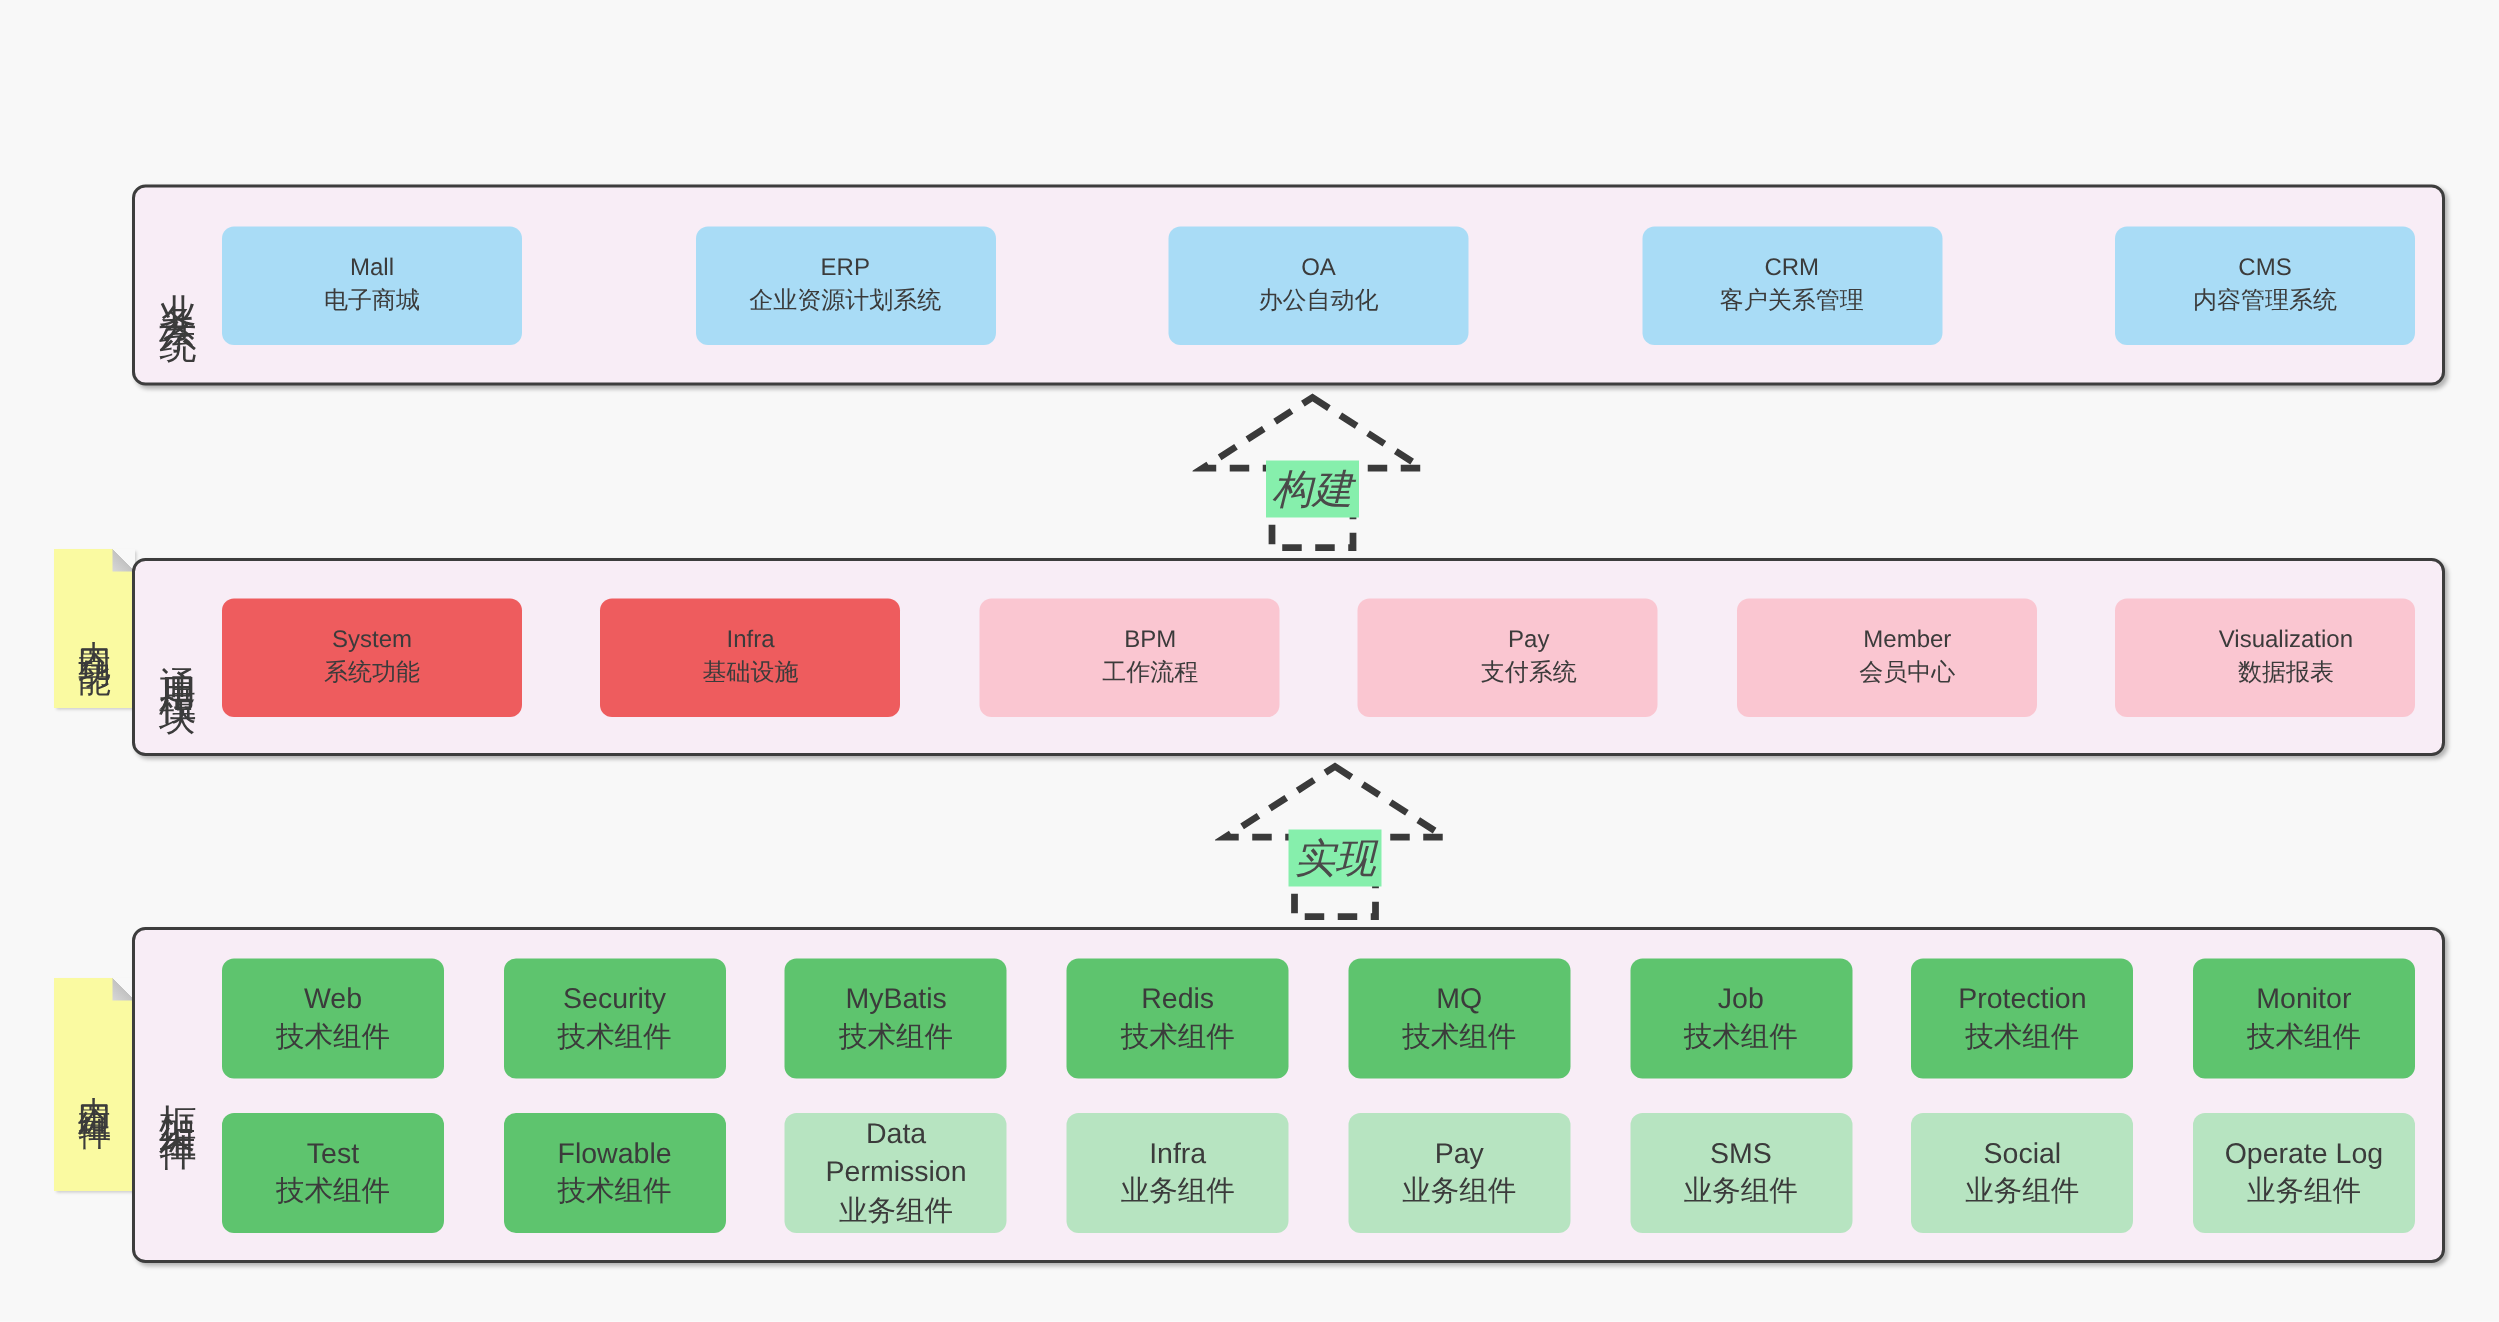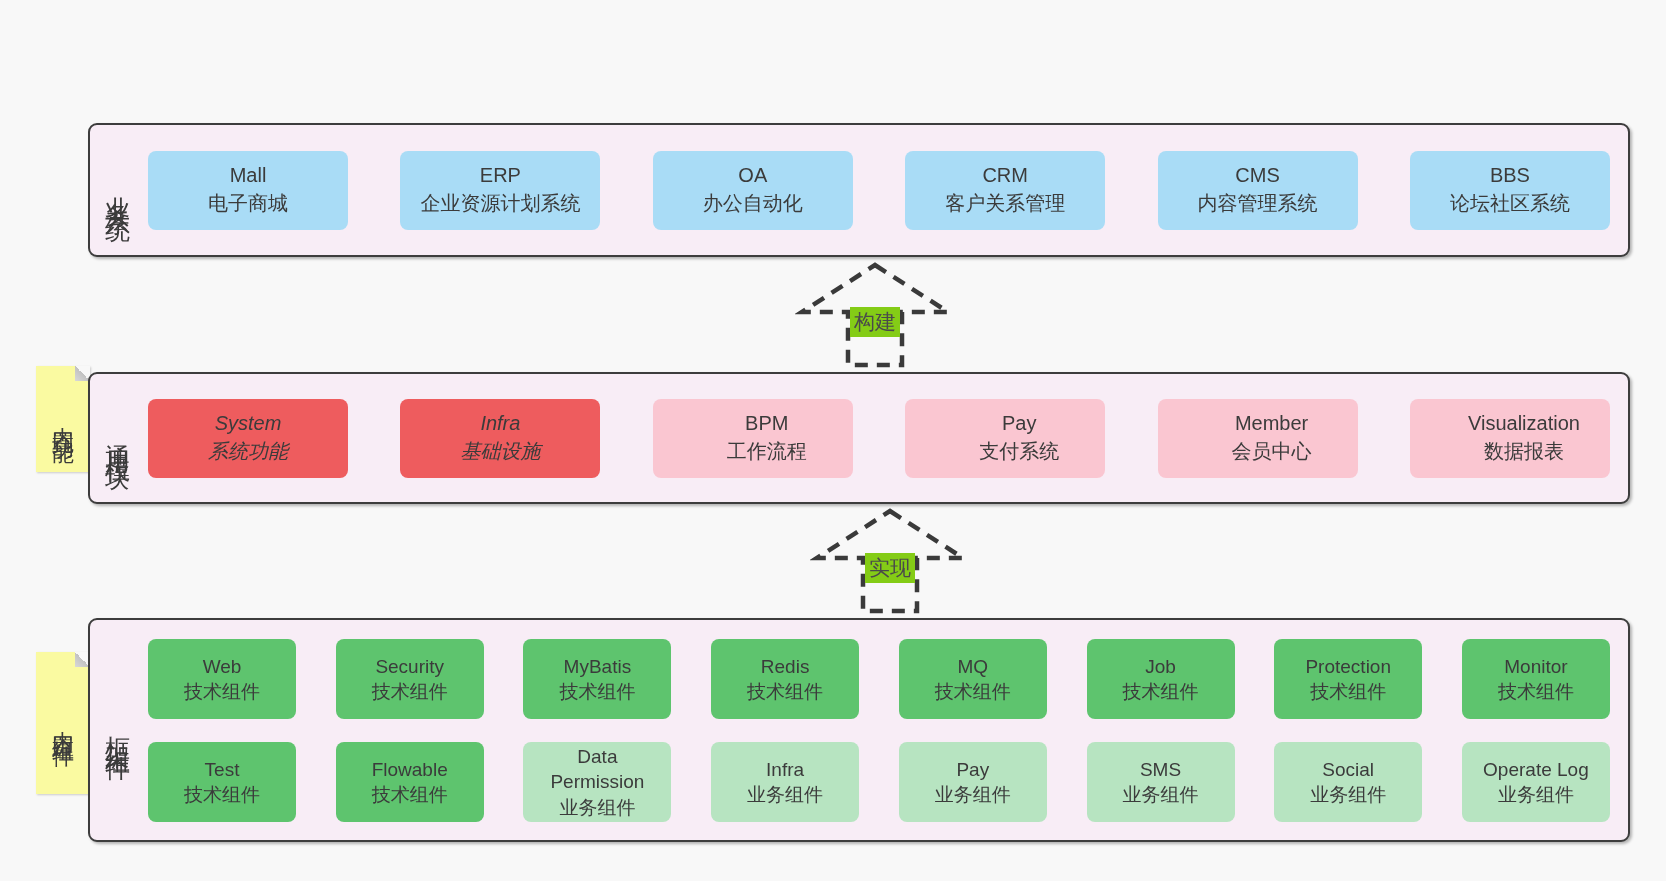--- a/index.html
+++ b/index.html
@@ -31,25 +31,25 @@
   .boxes-col .row {
     display:flex; justify-content:space-between;
   }
   .boxes-col .row-1 { margin-top:19px;justify-content:space-between; }
   .boxes-col .row-2 { margin-top:23px; }
 
   .box {
     display:flex; flex-direction:column; align-items:center; justify-content:center;
     border-radius:8px; text-align:center; box-sizing:border-box; padding:2px 8px;
   }
-  .box-wide { width:200px; height:79px; font-size:20px; line-height:1.38; }
+  .box-wide { width:200px; height:79px; font-size:16px; line-height:1.38; }
   .box-sm   { width:148px; height:80px; font-size:19px; line-height:1.32; }
   .box-name { white-space:normal; }
   .blue        { background:#a9dcf6; }
-  .red         { background:#ee5c5e;font-style:italic; }
+  .red         { background:#ee5c5e; }
   .pink        { background:#fac6d1;padding-left:36px; }
   .green       { background:#5ec46e; }
   .green-light { background:#b7e4c1; }
 
   
   .sticky {
     position:absolute; left:36px; width:54px;
     background:#fafaa1; box-shadow:1px 1px 2px rgba(0,0,0,0.18);
   }
   .sticky-common    { top:366px; height:106px; }
@@ -64,22 +64,23 @@
     font-size:22px; letter-spacing:5px; line-height:1; color:#3b3b3b;
   }
 
   
   .arrow { position:absolute; width:160px; height:108px; }
   .arrow-build     { left:795px; top:261px; }
   .arrow-implement { left:810px; top:507px; }
   .arrow svg { display:block; }
   .arrow-label {
     position:absolute; left:50%; top:46px; transform:translateX(-50%);
-    background:#84cc16; padding:1px 4px; font-size:21px; color:#4a4a4a;
+    background:#86efac; padding:1px 4px; font-size:27px; color:#4a4a4a;
     white-space:nowrap;
+    font-style:italic;
   }
 </style>
 </head>
 <body>
 
 <div class="canvas">
 
   <section class="band band-business">
     <div class="band-label">业务系统</div>
     <div class="boxes-row">
@@ -95,24 +96,20 @@
         <div class="box-name">OA</div>
         <div class="box-desc">办公自动化</div>
       </div>
       <div class="box box-wide blue">
         <div class="box-name">CRM</div>
         <div class="box-desc">客户关系管理</div>
       </div>
       <div class="box box-wide blue">
         <div class="box-name">CMS</div>
         <div class="box-desc">内容管理系统</div>
-      </div>
-      <div class="box box-wide blue">
-        <div class="box-name">BBS</div>
-        <div class="box-desc">论坛社区系统</div>
       </div>
     </div>
   </section>
 
   <div class="arrow arrow-build">
     <svg width="160" height="108" viewBox="0 0 160 108">
       <polygon points="80,4 153,51 107,51 107,104 53,104 53,51 7,51" fill="none" stroke="#3a3a3a" stroke-width="4.5" stroke-dasharray="13 9"></polygon>
     </svg>
     <span class="arrow-label">构建</span>
   </div>

